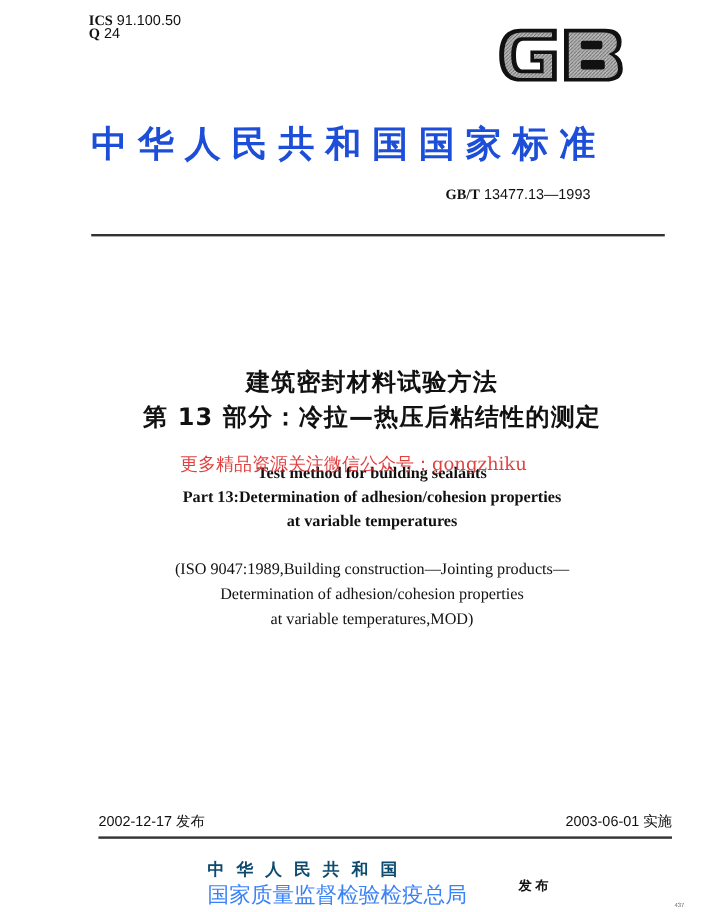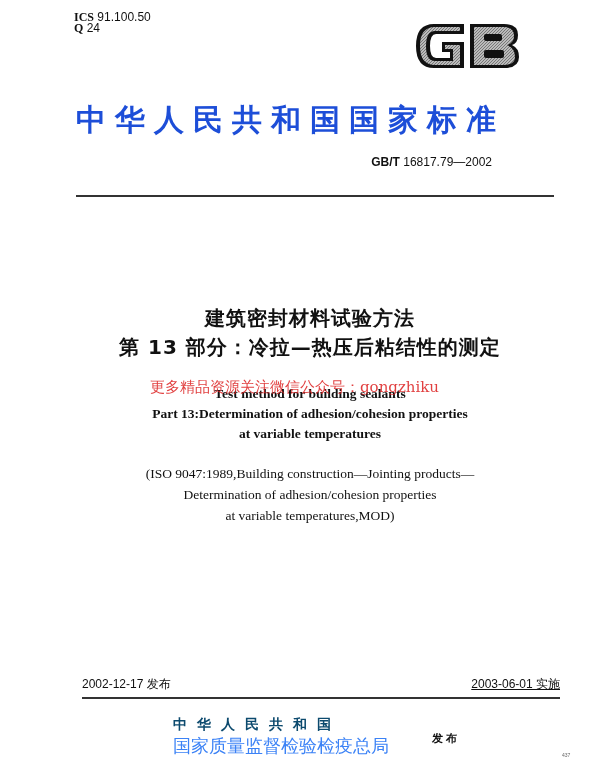--- a/index.html
+++ b/index.html
@@ -3,29 +3,29 @@
 <meta charset="utf-8">
 <style>
   html, body { margin: 0; padding: 0; background: #ffffff; }
   body { width: 600px; height: 760px; position: relative; overflow: hidden; color: #111; font-family: "DejaVu Sans", sans-serif; }
   .abs { position: absolute; }
   .ics { left: 74px; top: 12px; font-family: "Liberation Sans", sans-serif; font-size: 12px; line-height: 11px; color: #111; }
   .ics b { font-family: "Liberation Serif", serif; font-weight: bold; }
   .gb-logo { left: 412px; top: 18px; width: 110px; height: 56px; }
   .main-title { left: 76px; top: 100px; width: 480px; font-family: "DejaVu Serif", serif; font-weight: bold; font-size: 30px; letter-spacing: 9px; white-space: nowrap; color: #1d4ed8; }
   .std-no { right: 108px; top: 155px; font-family: "Liberation Sans", sans-serif; font-size: 12px; color: #111; white-space: nowrap; }
-  .std-no b { font-family: Liberation Sans, sans-serif; font-weight: bold; }
+  .std-no b { font-family: Liberation Serif, serif; font-weight: bold; }
   .rule-top { left: 76px; top: 195px; width: 478px; height: 2px; background: #333; }
   .cn-title-1 { left: 0; width: 620px; top: 305px; text-align: center; font-family: "DejaVu Sans", sans-serif; font-weight: bold; font-size: 20px; letter-spacing: 1px; color: #111; }
   .cn-title-2 { left: 0; width: 620px; top: 334px; text-align: center; font-family: "DejaVu Sans", sans-serif; font-weight: bold; font-size: 20px; letter-spacing: 1px; color: #111; white-space: nowrap; }
   .en-title { left: 0; width: 620px; top: 384px; text-align: center; font-family: "Liberation Serif", serif; font-weight: bold; font-size: 13.5px; line-height: 20px; color: #111; }
   .watermark { left: 150px; top: 378px; font-family: "DejaVu Serif", serif; font-size: 15px; color: rgba(220,30,30,0.85); white-space: nowrap; }
   .iso-ref { left: 0; width: 620px; top: 463px; text-align: center; font-family: "Liberation Serif", serif; font-size: 13.5px; line-height: 21px; color: #111; }
   .date-pub { left: 82px; top: 676px; font-family: "Liberation Sans", sans-serif; font-size: 12px; color: #111; }
-  .date-eff { right: 40px; top: 676px; font-family: "Liberation Sans", sans-serif; font-size: 12px; color: #111; text-decoration: underline; }
+  .date-eff { right: 40px; top: 676px; font-family: "Liberation Sans", sans-serif; font-size: 12px; color: #111; }
   .rule-bottom { left: 82px; top: 697px; width: 478px; height: 2px; background: #333; }
   .issuer-1 { left: 173px; top: 716px; font-family: "DejaVu Serif", serif; font-weight: bold; font-size: 14px; letter-spacing: 10px; color: #0c4a6e; white-space: nowrap; }
   .issuer-2 { left: 173px; top: 734px; font-family: "DejaVu Serif", serif; font-weight: normal; font-size: 18px; letter-spacing: 0px; color: #3b82f6; white-space: nowrap; }
   .issue-label { left: 432px; top: 731px; font-family: "DejaVu Sans", sans-serif; font-weight: bold; font-size: 11px; letter-spacing: 3px; color: #111; }
   .page-mark { left: 562px; top: 752px; font-family: "Liberation Sans", sans-serif; font-size: 5px; color: #666; }
 </style>
 </head>
 <body>
 
 <div class="abs ics">
@@ -48,21 +48,21 @@
     <path d="M58 6 H92 Q106 6 106 17 Q106 25 100 27 Q107 30 107 39 Q107 50 92 50 H58 Z" fill="#111"></path>
     <path d="M62 9 H91 Q102 9 102 18 Q102 25 95 27 Q103 30 103 39 Q103 47 91 47 H62 Z" fill="url(#hatch)"></path>
     <rect x="72" y="16" width="18" height="7" rx="2" fill="#111"></rect>
     <rect x="72" y="32" width="20" height="8" rx="2" fill="#111"></rect>
   </svg>
 </div>
 
 <div class="abs main-title">中华人民共和国国家标准</div>
 
 <div class="abs std-no">
-  <b>GB/T</b>&nbsp;<span>16817.79—2002</span>
+  <b>GB/T</b>&nbsp;<span>13477.13—1993</span>
 </div>
 
 <div class="abs rule-top"></div>
 
 <div class="abs cn-title-1">建筑密封材料试验方法</div>
 <div class="abs cn-title-2">第 13 部分：冷拉—热压后粘结性的测定</div>
 
 <div class="abs en-title">
   <div>Test method for building sealants</div>
   <div>Part 13:Determination of adhesion/cohesion properties</div>

